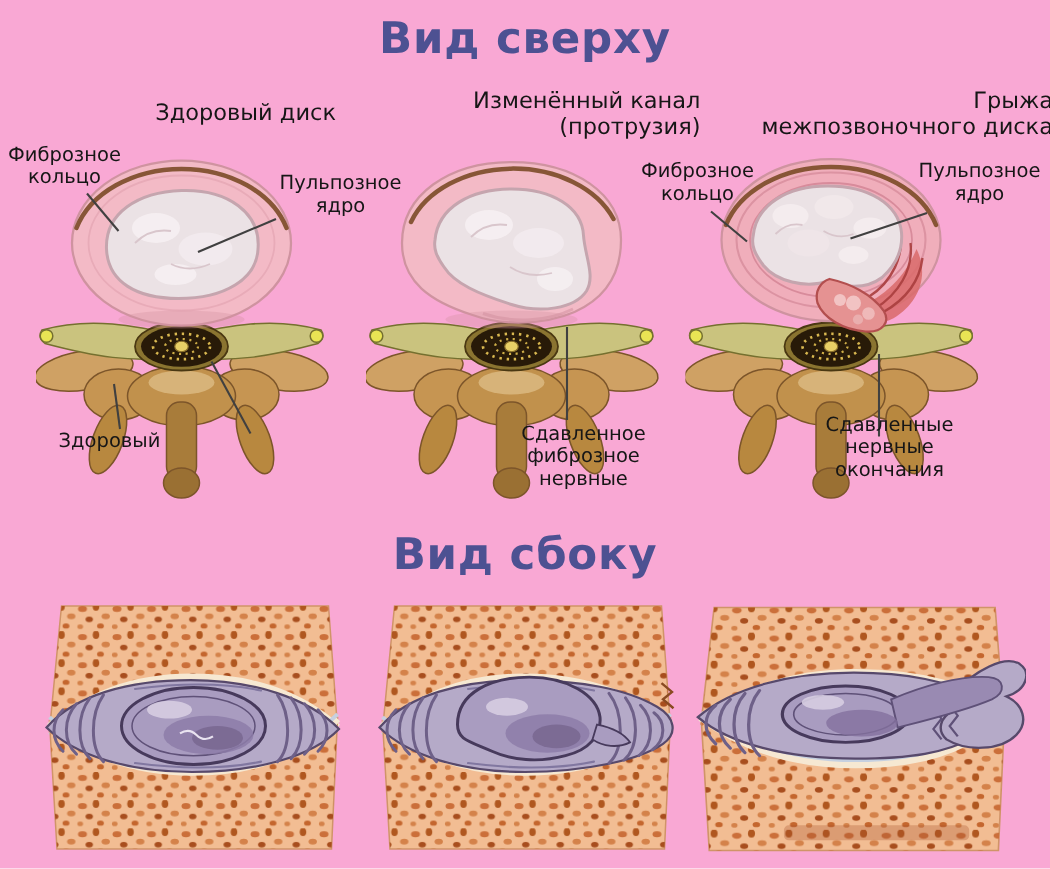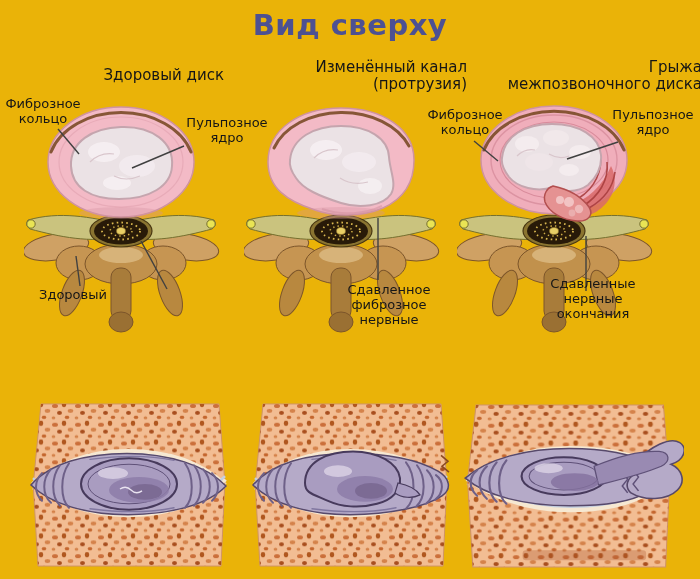--- a/index.html
+++ b/index.html
@@ -1,17 +1,17 @@
 <!DOCTYPE html>
 <html lang="ru" style="--title: #4d5192; --label-text: #161616; --leader-line: #404040; --disc-ring-pink: #f3bac6; --disc-ring-edge: #cf93a0; --disc-rim-brown: #7b4b27; --nucleus-cream: #ebe2e5; --nucleus-edge: #c5a5ae; --bone-tan: #c69552; --bone-outline: #7c552a; --nerve-olive: #cac37e; --nerve-tip-yellow: #e9e454; --canal-dark: #281a08; --canal-gold: #d9b850; --hernia-red: #d96a6a; --hernia-red-deep: #b34f4f; --side-bone-orange: #f2bd93; --side-bone-speckle: #b0571f; --side-disc-lavender: #b5aac8; --side-nucleus-purple: #a99cc0; --side-disc-outline: #57496b; --endplate-cream: #f6e8d2; --cartilage-blue: #c6d0e0;"><head>
 <meta charset="utf-8">
 <style>
   html,body{margin:0;padding:0;background:#fff;}
   .stage{
-    position:relative;width:700px;height:579px;background:#eab308;overflow:hidden;
+    position:relative;width:700px;height:579px;background:#f9a8d4;overflow:hidden;
     font-family:"DejaVu Sans","Liberation Sans",sans-serif;
   }
   .title{
     position:absolute;left:0;right:0;text-align:center;
     font-size:29px;font-weight:bold;letter-spacing:.5px;
     color:var(--title,#4d5192);
   }
   .title-top{top:8px;}
   .title-side{top:352px;}
   .heading{
@@ -95,20 +95,21 @@
         <path class="cart" d="M5,89 C31,63 64,53 100,53 C138,53 172,64 197,87"></path>
         <path class="sbone" d="M5,80 C31,104 64,114 100,114 C138,114 172,104 197,78 L193,166 L10,166 Z"></path>
         <path d="M5,80 C31,104 64,114 100,114 C138,114 172,104 197,78 L193,166 L10,166 Z" fill="url(#trab)"></path>
         <path class="endpl" d="M5,80 C31,104 64,114 100,114 C138,114 172,104 197,78"></path>
         <path class="cart" d="M5,77 C31,101 64,111 100,111 C138,111 172,101 197,75"></path>
       </g>
     </defs>
   </svg>
 
   <div class="title title-top">Вид сверху</div>
+  <div class="title title-side">Вид сбоку</div>
 
   <div class="heading" style="left:24px;top:67px;width:200px">
     <div>Здоровый диск</div>
   </div>
   <div class="heading" style="left:247px;top:59px;width:220px">
     <div>Изменённый канал</div>
     <div>(протрузия)</div>
   </div>
   <div class="heading" style="left:460px;top:59px;width:242px">
     <div>Грыжа</div>

